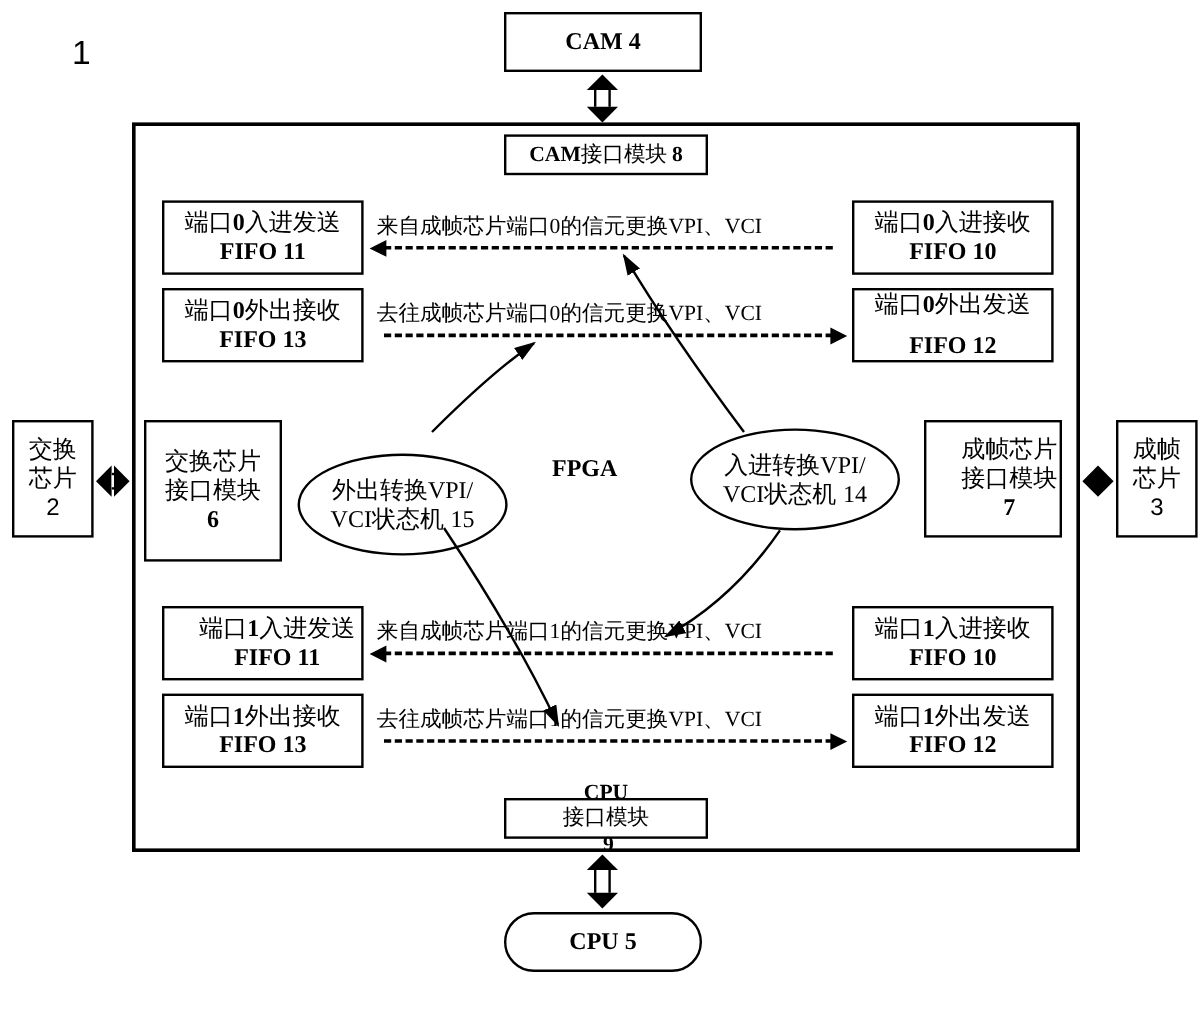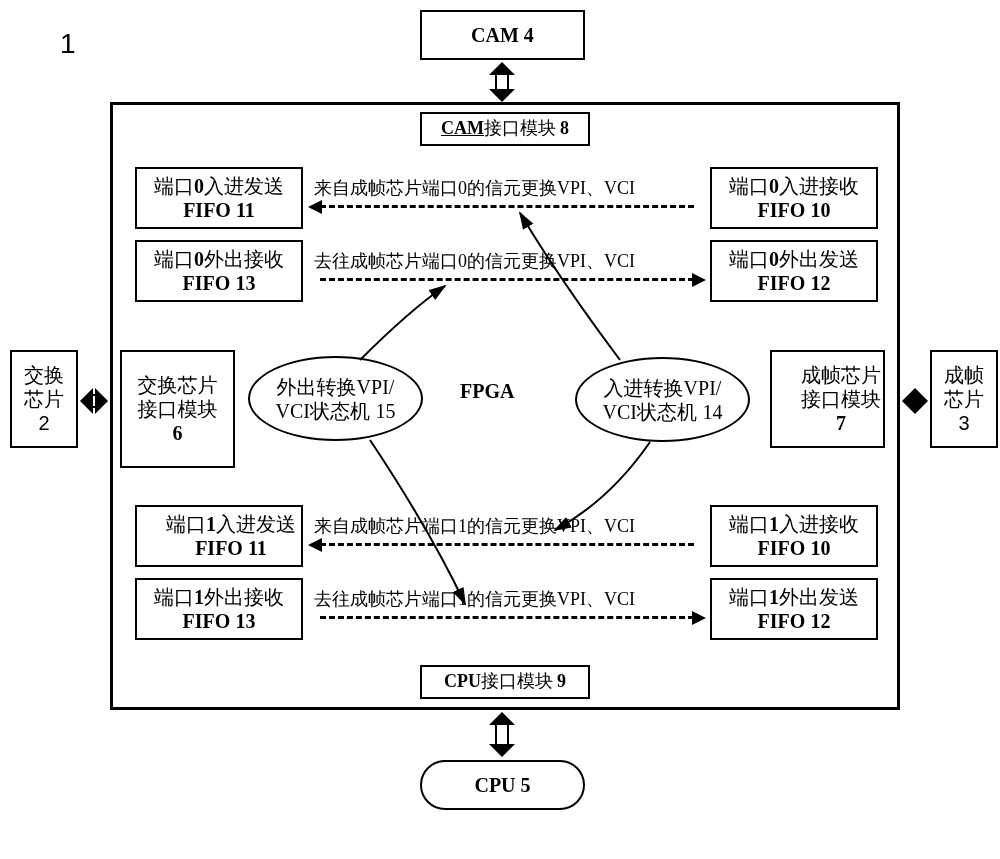--- a/index.html
+++ b/index.html
@@ -138,59 +138,59 @@
 
 <div class="biarrow-v" style="left:487px; top:62px; height:40px;">
   <div class="head-up"></div>
     <div class="shaft"></div>
     <div class="head-down"></div>
 </div>
 
 <div class="box" style="left:110px; top:102px; width:790px; height:608px; border-width:3px; align-items:stretch; justify-content:flex-start;"></div>
 
 <div class="box" style="left:420px; top:112px; width:170px; height:34px; font-size:18px; flex-direction:row;">
-  <span class="bold" style="font-family:'Times New Roman',serif;text-decoration:underline;">CAM</span>
+  <span class="bold" style="font-family:'Times New Roman',serif;">CAM</span>
   <span>接口模块</span>
   <span class="bold" style="font-family:'Times New Roman',serif; margin-left:4px;">8</span>
 </div>
 
 <div class="box" style="left:135px; top:167px; width:168px; height:62px;">
   <div><span>端口</span><span class="bold" style="font-family:'Times New Roman',serif;">0</span><span>入进发送</span></div>
   <div class="bold" style="font-family:'Times New Roman',serif;">FIFO 11</div>
 </div>
 <div class="box" style="left:135px; top:240px; width:168px; height:62px;">
   <div><span>端口</span><span class="bold" style="font-family:'Times New Roman',serif;">0</span><span>外出接收</span></div>
   <div class="bold" style="font-family:'Times New Roman',serif;">FIFO 13</div>
 </div>
 
 <div class="box" style="left:710px; top:167px; width:168px; height:62px;">
   <div><span>端口</span><span class="bold" style="font-family:'Times New Roman',serif;">0</span><span>入进接收</span></div>
   <div class="bold" style="font-family:'Times New Roman',serif;">FIFO 10</div>
 </div>
-<div class="box" style="left:710px; top:240px; width:168px; height:62px;">
+<div class="box" style="left:710px; top:240px; width:168px; height:62px;justify-content:space-between;">
   <div><span>端口</span><span class="bold" style="font-family:'Times New Roman',serif;">0</span><span>外出发送</span></div>
   <div class="bold" style="font-family:'Times New Roman',serif;">FIFO 12</div>
 </div>
 
 <div class="dashed-arrow left" style="left:320px; top:205px; width:374px;"></div>
 <div class="dashed-label" style="left:314px; top:176px;">
   <span>来自成帧芯片端口</span><span class="bold" style="font-family:'Times New Roman',serif;">0</span><span>的信元更换</span><span class="bold" style="font-family:'Times New Roman',serif;">VPI</span><span>、</span><span class="bold" style="font-family:'Times New Roman',serif;">VCI</span>
 </div>
 <div class="dashed-arrow right" style="left:320px; top:278px; width:374px;"></div>
 <div class="dashed-label" style="left:314px; top:249px;">
   <span>去往成帧芯片端口</span><span class="bold" style="font-family:'Times New Roman',serif;">0</span><span>的信元更换</span><span class="bold" style="font-family:'Times New Roman',serif;">VPI</span><span>、</span><span class="bold" style="font-family:'Times New Roman',serif;">VCI</span>
 </div>
 
 <div class="box" style="left:120px; top:350px; width:115px; height:118px;">
   <div>交换芯片</div>
   <div>接口模块</div>
   <div class="bold" style="font-family:'Times New Roman',serif;">6</div>
 </div>
 
-<div class="ellipse" style="left:248px; top:356px; width:175px; height:85px;">
+<div class="ellipse" style="left:248px; top:378px; width:175px; height:85px;">
   <div><span>外出转换</span><span class="bold" style="font-family:'Times New Roman',serif;">VPI/</span></div>
   <div><span class="bold" style="font-family:'Times New Roman',serif;">VCI</span><span>状态机</span>&nbsp;<span class="bold" style="font-family:'Times New Roman',serif;text-align:center;">15</span></div>
 </div>
 
 <div class="fpga-label" style="left:460px; top:380px;">FPGA</div>
 
 <div class="ellipse" style="left:575px; top:357px; width:175px; height:85px;">
   <div><span>入进转换</span><span class="bold" style="font-family:'Times New Roman',serif;">VPI/</span></div>
   <div><span class="bold" style="font-family:'Times New Roman',serif;">VCI</span><span>状态机</span>&nbsp;<span class="bold" style="font-family:'Times New Roman',serif;">14</span></div>
 </div>
@@ -221,21 +221,21 @@
 
 <div class="dashed-arrow left" style="left:320px; top:543px; width:374px;"></div>
 <div class="dashed-label" style="left:314px; top:514px;">
   <span>来自成帧芯片端口</span><span class="bold" style="font-family:'Times New Roman',serif;">1</span><span>的信元更换</span><span class="bold" style="font-family:'Times New Roman',serif;">VPI</span><span>、</span><span class="bold" style="font-family:'Times New Roman',serif;">VCI</span>
 </div>
 <div class="dashed-arrow right" style="left:320px; top:616px; width:374px;"></div>
 <div class="dashed-label" style="left:314px; top:587px;">
   <span>去往成帧芯片端口</span><span class="bold" style="font-family:'Times New Roman',serif;">1</span><span>的信元更换</span><span class="bold" style="font-family:'Times New Roman',serif;">VPI</span><span>、</span><span class="bold" style="font-family:'Times New Roman',serif;">VCI</span>
 </div>
 
-<div class="box" style="left:420px; top:665px; width:170px; height:34px; font-size:18px; flex-direction:row;">
+<div class="box" style="left:420px; top:665px; width:170px; height:34px; font-size:18px; flex-direction:column;">
   <span class="bold" style="font-family:'Times New Roman',serif;">CPU</span>
   <span>接口模块</span>
   <span class="bold" style="font-family:'Times New Roman',serif; margin-left:4px;">9</span>
 </div>
 
 <div class="biarrow-v" style="left:487px; top:712px; height:45px;">
   <div class="head-up"></div>
     <div class="shaft"></div>
     <div class="head-down"></div>
 </div>

